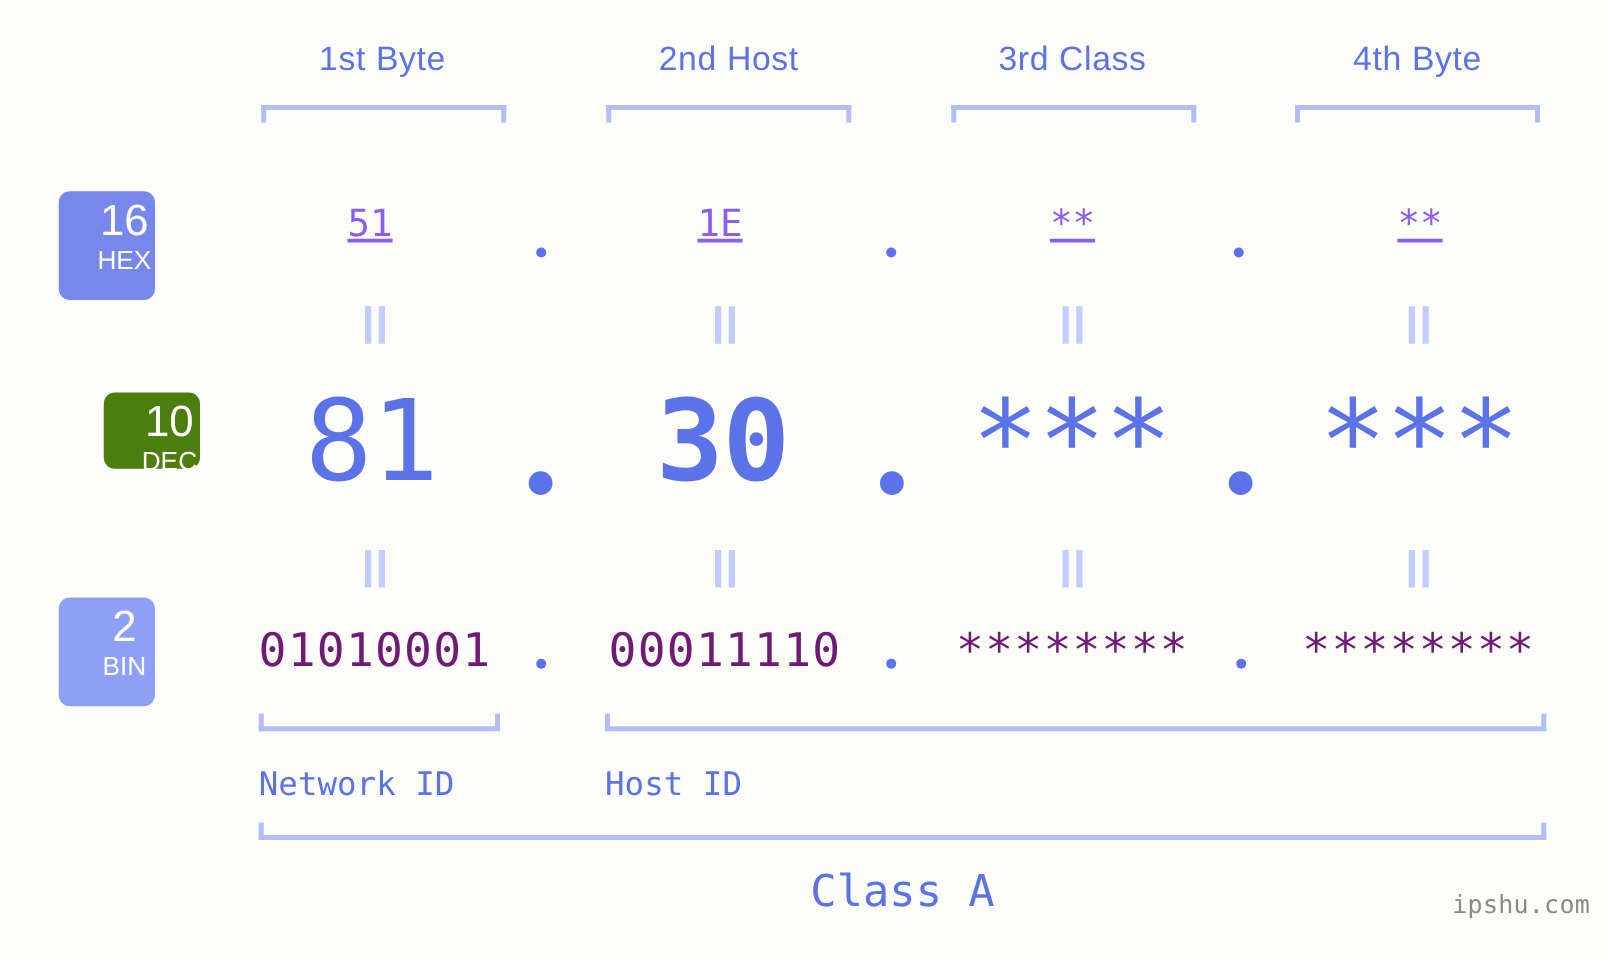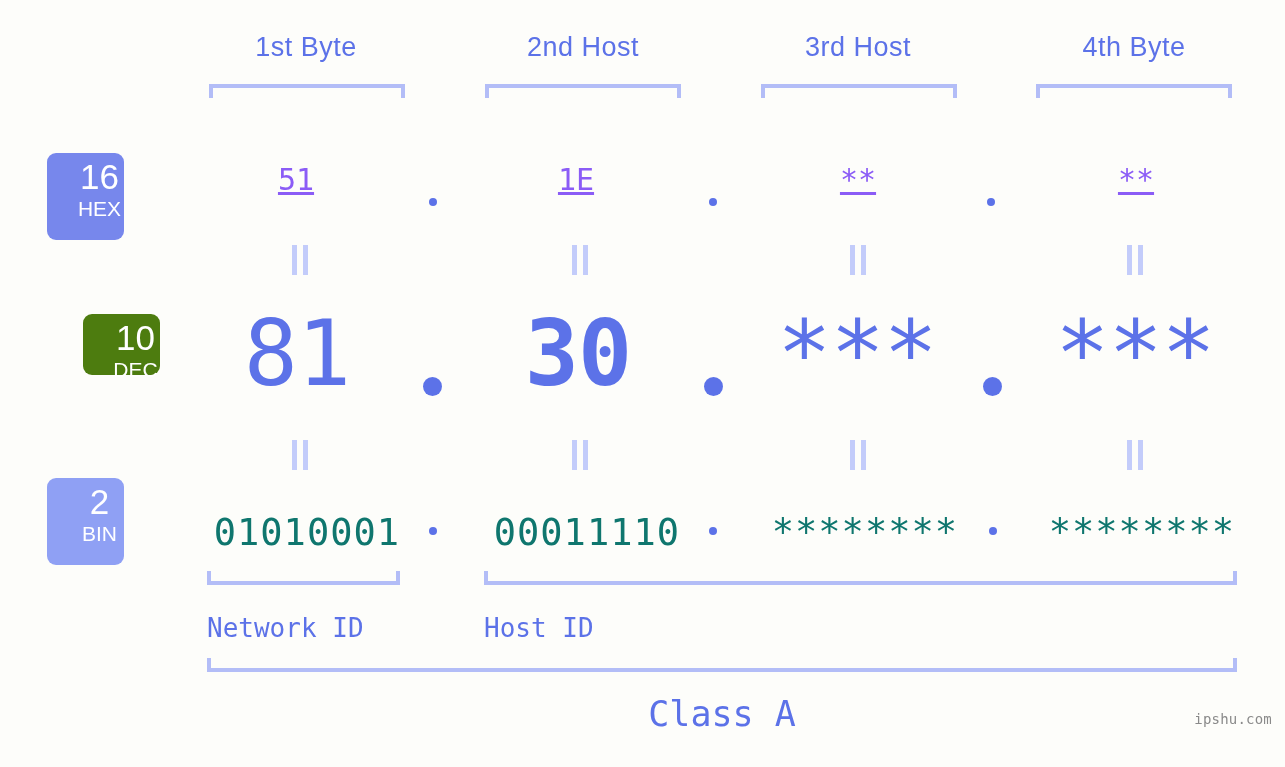--- a/index.html
+++ b/index.html
@@ -91,26 +91,25 @@
     text-decoration: underline;
   }
   .row-dec .cell {
     top: 300px;
     font-size: 90px;
     line-height: 108px;
     color: #5c72e8;
     letter-spacing: -1px;
   }
   .row-bin .cell {
-    top: 511px;
+    top: 499px;
     font-size: 37px;
     line-height: 44px;
-    color: #0f766e;
+    color: #701a75;
     letter-spacing: 1px;
-    text-align: right;
   }
 
   
   .dot {
     position: absolute;
     border-radius: 50%;
     background: #5c72e8;
   }
   .dot-sm { width: 8px; height: 8px; }
   .dot-lg { width: 19px; height: 19px; }
@@ -146,33 +145,33 @@
     font-family: "DejaVu Sans Mono", monospace;
     font-size: 35px;
     color: #5c72e8;
     white-space: nowrap;
   }
   #watermark {
     position: absolute;
     right: 13px;
     top: 711px;
     font-family: "DejaVu Sans Mono", monospace;
-    font-size: 14px;
+    font-size: 20px;
     color: #8a8a8a;
     letter-spacing: 0.2px;
   }
 </style>
 </head>
 <body>
 
 <div id="page">
 
   <div class="byte-label" style="left:206px;">1st Byte</div>
   <div class="byte-label" style="left:483px;">2nd Host</div>
-  <div class="byte-label" style="left:758px;">3rd Host</div>
+  <div class="byte-label" style="left:758px;">3rd Class</div>
   <div class="byte-label" style="left:1034px;">4th Byte</div>
 
   <div class="bracket-down" style="left:209px;  top:84px; width:196px;"></div>
   <div class="bracket-down" style="left:485px;  top:84px; width:196px;"></div>
   <div class="bracket-down" style="left:761px;  top:84px; width:196px;"></div>
   <div class="bracket-down" style="left:1036px; top:84px; width:196px;"></div>
 
   <div class="badge" id="badge-hex">
     <span class="num">16</span>
     <span class="nm">HEX</span>

